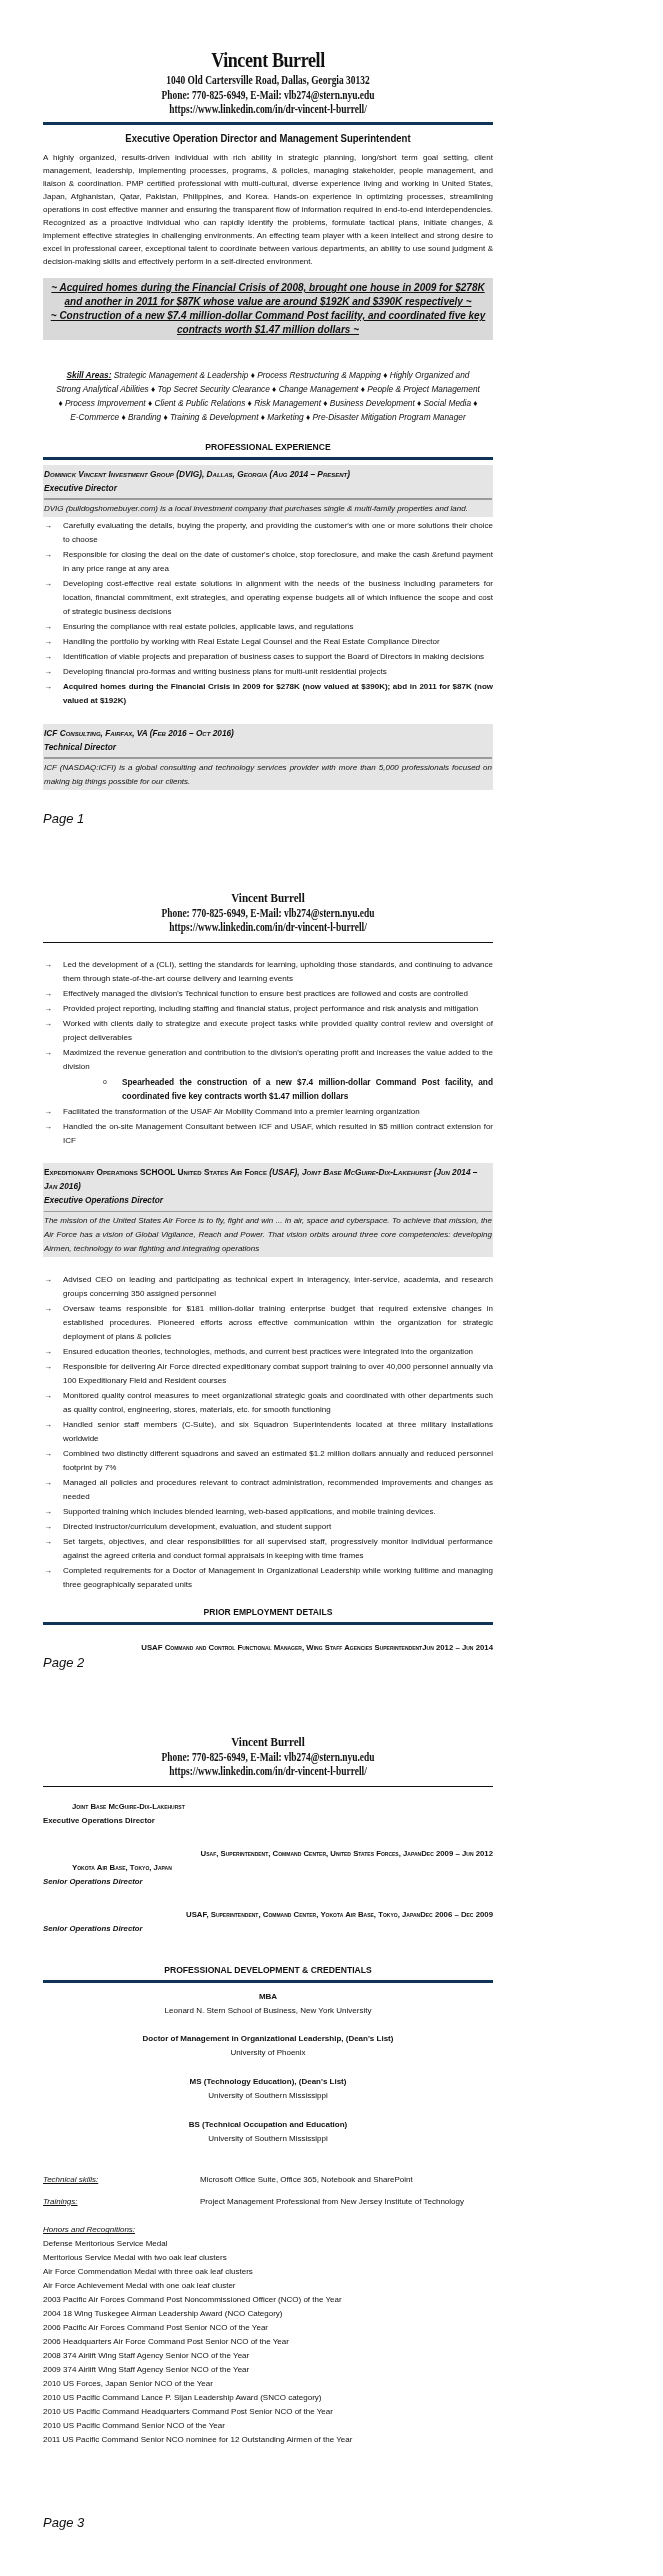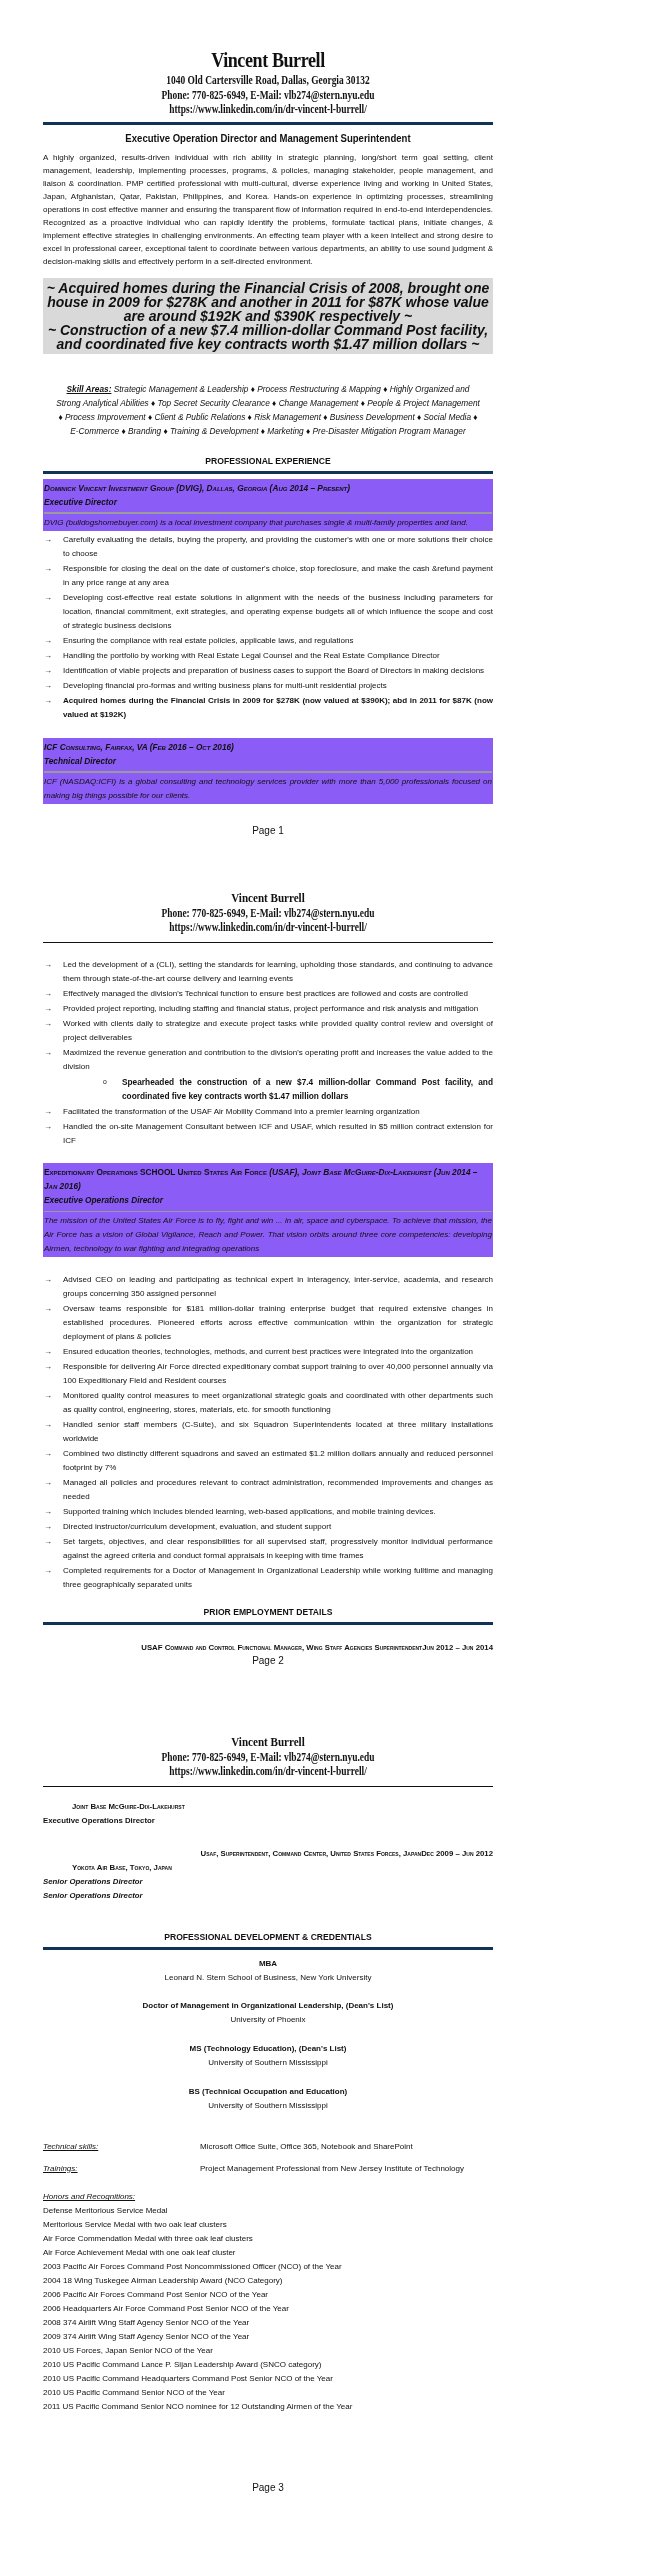--- a/index.html
+++ b/index.html
@@ -6,37 +6,37 @@
   body { width: 664px; font-family: "Liberation Sans", sans-serif; color: #111; }
   .page { position: relative; width: 536px; box-sizing: border-box; padding: 16px 43px; }
   .hdr { text-align: center; font-family: "Liberation Serif", serif; font-weight: bold; color: #111; }
   .hdr .name1 { font-size: 22px; line-height: 26px; letter-spacing: -0.5px; transform: scaleX(0.82); }
   .hdr .line1 { font-size: 11.5px; line-height: 14.6px; transform: scaleX(0.82); }
   .hdr .name2 { font-size: 13.5px; line-height: 15.6px; transform: scaleX(0.82); }
   .rule-blue { height: 3.1px; background: #0f3456; margin: 0; }
   .rule-black { height: 1px; background: #111; }
   .title { text-align: center; font-weight: bold; font-size: 10.4px; margin: 8.3px 0 6.2px; transform: scaleX(0.92); }
   .para { font-size: 8px; line-height: 13px; text-align: justify; }
-  .callout { background: #d9d9d9; padding: 3.1px 1px; text-align: center; font-weight: bold; font-style: italic; font-size: 14px; line-height: 14px; margin-top: 10.4px; }
+  .callout { background: #d9d9d9; padding: 3.1px 1px; text-align: center; font-weight: bold; font-style: italic; font-size: 10px; line-height: 14px; margin-top: 10.4px; text-decoration: underline; }
   .skills { text-align: center; font-style: italic; font-size: 8.3px; line-height: 14px; margin: 28px 0 0; padding: 0 10.4px; }
   .skills .lbl { font-weight: bold; text-decoration: underline; }
   .sec-h { text-align: center; font-weight: bold; font-size: 8.6px; margin-top: 17.7px; padding-bottom: 5.2px; }
-  .job-box { background: #8b5cf6; padding: 2.1px 1px 0; margin-top: 5.2px; }
+  .job-box { background: #e5e5e5; padding: 2.1px 1px 0; margin-top: 5.2px; }
   .job-box .co { font-weight: bold; font-variant: small-caps; font-size: 8.3px; line-height: 14px; font-style: normal; }
   .job-box .co i { font-style: italic; }
   .job-box .role { font-weight: bold; font-style: italic; font-size: 8.3px; line-height: 14px; }
   .job-box .sep { height: 1.6px; background: #9b9b9b; margin: 3.1px 0 2.1px; }
   .job-box .desc { font-style: italic; font-size: 8px; line-height: 14px; padding-bottom: 1px; text-align: justify; }
   ul.arrows { list-style: none; margin: 2.1px 0 0; padding: 0; }
   ul.arrows li { position: relative; padding-left: 20px; font-size: 8px; line-height: 14px; text-align: justify; margin-bottom: 1px; }
   ul.arrows li .arr { position: absolute; left: 1px; top: 0; }
   ul.arrows li.bold { font-weight: bold; }
   .sub { position: relative; padding-left: 79px; font-weight: bold; font-size: 8.3px; line-height: 14px; text-align: justify; }
   .sub .circ { position: absolute; left: 60px; top: 0; font-weight: normal; font-size: 6.8px; }
-  .pageno { text-align: center; font-size: 10px; }
+  .pageno { text-align: left; font-style: italic; font-size: 13px; }
   .prior-row { display: flex; justify-content: flex-end; font-weight: bold; font-variant: small-caps; font-size: 7.8px; line-height: 14px; }
   .prior-sub { font-weight: bold; font-variant: small-caps; font-size: 7.8px; line-height: 14px; margin-left: 29px; }
   .prior-role-b { font-weight: bold; font-size: 7.8px; line-height: 14px; }
   .prior-role-bi { font-weight: bold; font-style: italic; font-size: 7.8px; line-height: 14px; }
   .edu-deg { font-weight: bold; font-size: 8px; line-height: 14px; }
   .edu-sch { font-size: 8px; line-height: 14px; }
   .kv { display: flex; font-size: 8px; line-height: 14px; }
   .kv .k { width: 157px; font-style: italic; text-decoration: underline; }
   .honors-h { font-style: italic; text-decoration: underline; font-size: 8px; line-height: 14px; }
   .honor { font-size: 8px; line-height: 14px; }
@@ -154,20 +154,24 @@
   <div class="prior-sub">Joint Base McGuire-Dix-Lakehurst</div>
   <div class="prior-role-b">Executive Operations Director</div>
 
   <div class="prior-row" style="margin-top:19px;">
     <span>Usaf, Superintendent, Command Center, United States Forces, Japan</span>
     <span>Dec 2009 – Jun 2012</span>
   </div>
   <div class="prior-sub">Yokota Air Base, Tokyo, Japan</div>
   <div class="prior-role-bi">Senior Operations Director</div>
 
+  <div class="prior-row" style="margin-top:19px;">
+    <span>USAF, Superintendent, Command Center, Yokota Air Base, Tokyo, Japan</span>
+    <span>Dec 2006 – Dec 2009</span>
+  </div>
   <div class="prior-role-bi">Senior Operations Director</div>
 
   <div class="sec-h" style="margin-top:29px;">PROFESSIONAL DEVELOPMENT &amp; CREDENTIALS</div>
   <div class="rule-blue"></div>
 
   <div style="margin-top:7px;text-align:center;">
     <div>
       <div class="edu-deg">MBA</div>
       <div class="edu-sch">Leonard N. Stern School of Business, New York University</div>
     </div>

